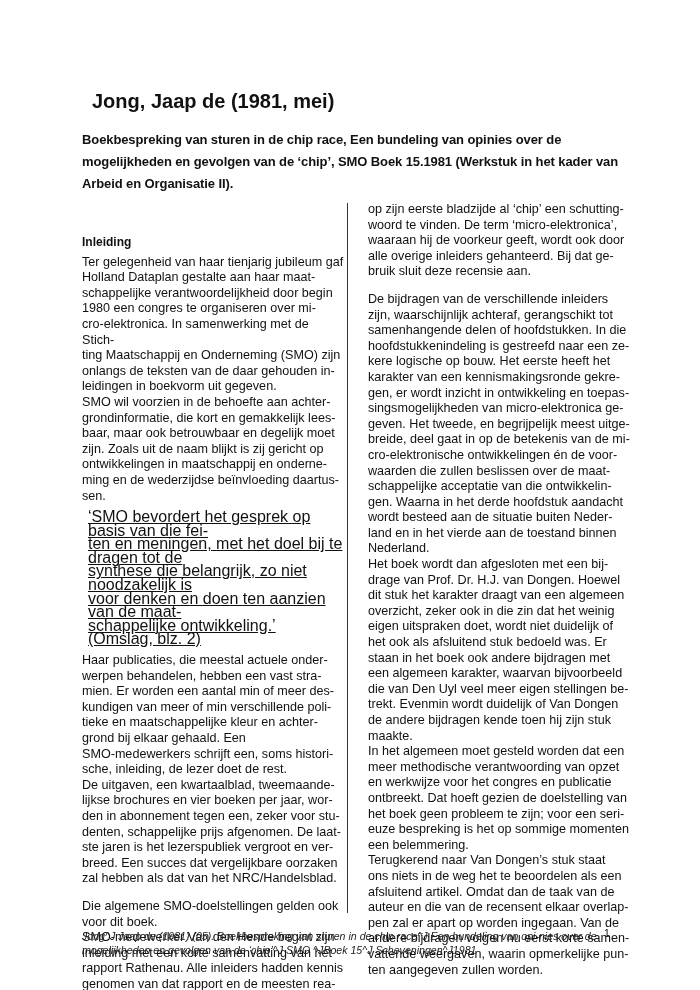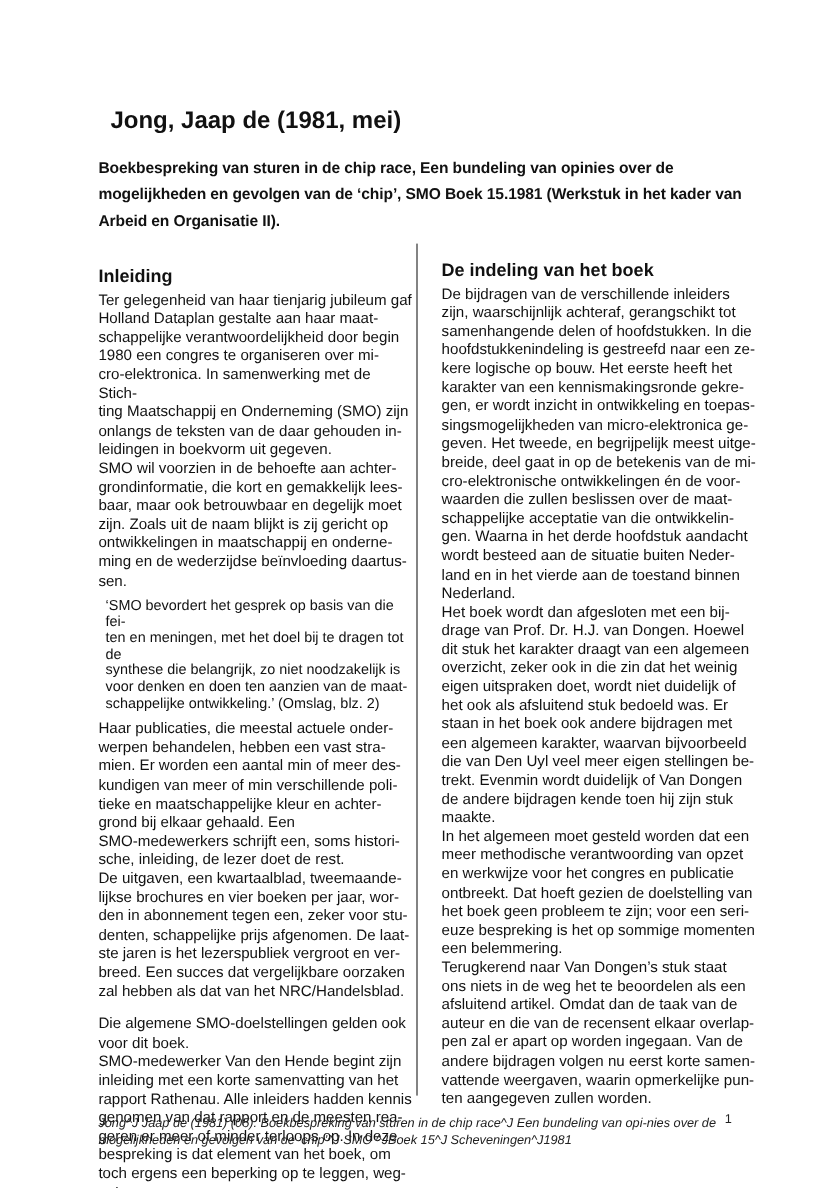--- a/index.html
+++ b/index.html
@@ -5,24 +5,24 @@
     html, body { margin: 0; padding: 0; background: #ffffff; }
     body { width: 700px; height: 990px; position: relative; overflow: hidden;
            font-family: "Liberation Sans", sans-serif; color: #111111; }
     .author { position: absolute; left: 92px; top: 90px; font-size: 20px; font-weight: bold; }
     .title { position: absolute; left: 82px; top: 129px; width: 570px; font-size: 13px; font-weight: bold;
              line-height: 22px; letter-spacing: -0.1px; }
     .col { position: absolute; font-size: 12.6px; line-height: 15.6px; }
     .col-left { left: 82px; top: 219px; width: 262px; }
     .col-right { left: 368px; top: 202px; width: 272px; }
     .divider { position: absolute; left: 347px; top: 203px; width: 1px; height: 710px; background: #333; }
-    h2 { font-size: 15px; font-weight: bold; margin: 4px 0 4px 0; line-height: 15.6px; }
+    h2 { font-size: 12px; font-weight: bold; margin: 16px 0 4px 0; line-height: 15.6px; }
     p { margin: 0; white-space: pre-line; }
     .gap { height: 12px; }
-    .quote { font-size: 12px; line-height: 13.6px; margin: 6px 0 7px 6px; white-space: pre-line; }
+    .quote { font-size: 16px; line-height: 13.6px; margin: 6px 0 7px 6px; white-space: pre-line; text-decoration: underline; }
     .footer { position: absolute; left: 82px; top: 913px; width: 540px; font-size: 10.6px; line-height: 14px;
               font-style: italic; color: #222; white-space: pre-line; margin-top: 16px; }
     .pagenum { position: absolute; left: 604px; top: 927px; font-size: 10.6px; color: #222; }
   </style>
 </head>
 <body>
 
 <div class="author">Jong, Jaap de (1981, mei)</div>
 <div class="title">Boekbespreking van sturen in de chip race, Een bundeling van opinies over de mogelijkheden en gevolgen van de ‘chip’, SMO Boek 15.1981 (Werkstuk in het kader van Arbeid en Organisatie II).</div>
 
@@ -76,22 +76,26 @@
 gelaten.</p>
   <div class="gap"></div>
   <p>De titel van het boek lijkt uit verkooptechnische
 redenen gekozen. Terwijl daarin tweemaal het
 woord ‘chips’ voorkomt zegt de eerste inleider</p>
 </div>
 
 <div class="divider"></div>
 
 <div class="col col-right">
+  <p>op zijn eerste bladzijde al ‘chip’ een schutting-
+woord te vinden. De term ‘micro-elektronica’,
+waaraan hij de voorkeur geeft, wordt ook door
+alle overige inleiders gehanteerd. Bij dat ge-
+bruik sluit deze recensie aan.</p>
   <div class="gap"></div>
-  <h2>De indeling van het boek</h2>
   <p>De bijdragen van de verschillende inleiders
 zijn, waarschijnlijk achteraf, gerangschikt tot
 samenhangende delen of hoofdstukken. In die
 hoofdstukkenindeling is gestreefd naar een ze-
 kere logische op bouw. Het eerste heeft het
 karakter van een kennismakingsronde gekre-
 gen, er wordt inzicht in ontwikkeling en toepas-
 singsmogelijkheden van micro-elektronica ge-
 geven. Het tweede, en begrijpelijk meest uitge-
 breide, deel gaat in op de betekenis van de mi-

